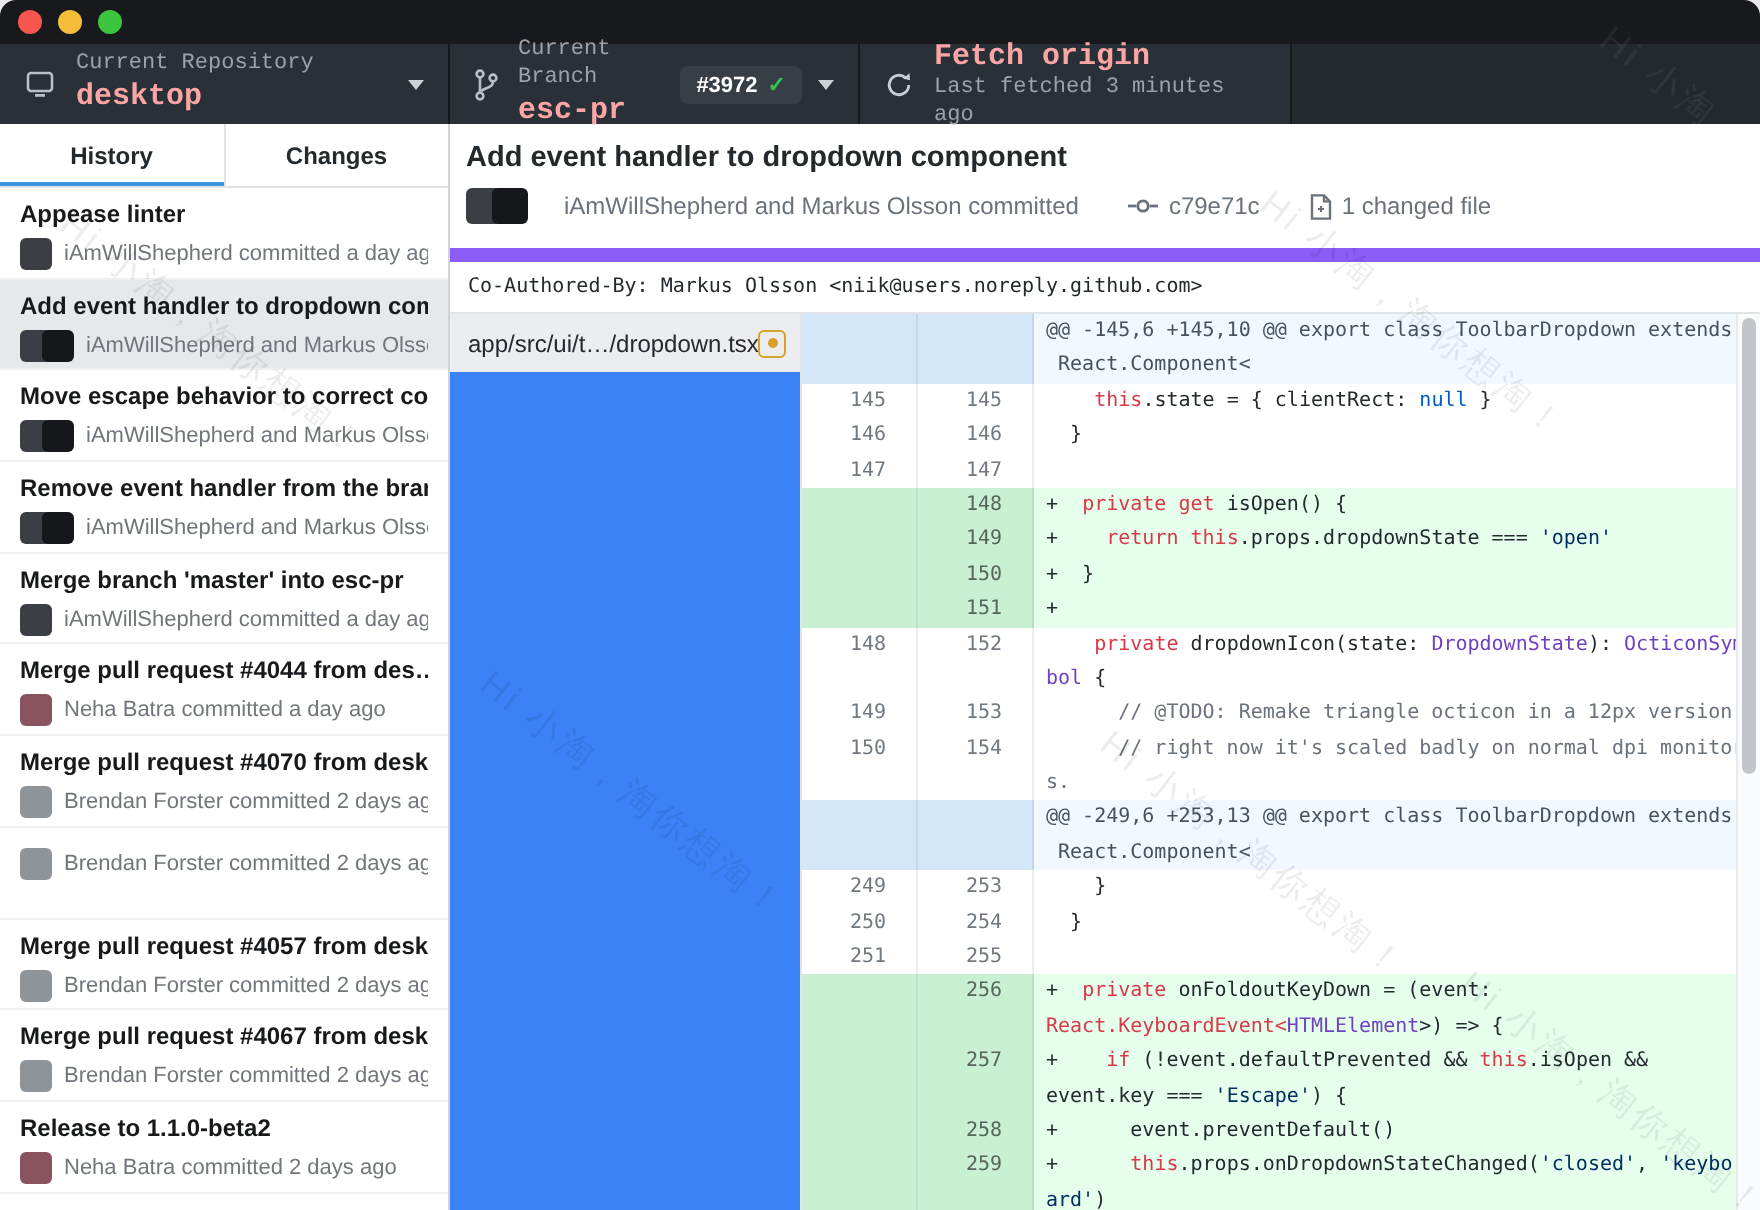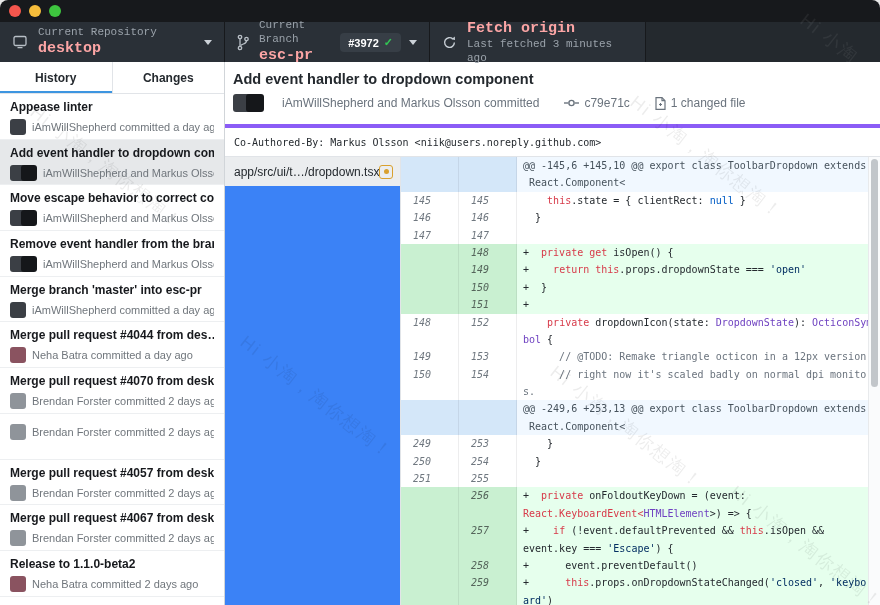--- a/index.html
+++ b/index.html
@@ -42,31 +42,31 @@
   
   .main{flex:1;display:flex;flex-direction:column;overflow:hidden;}
   .commit-header{height:62px;flex:none;box-sizing:border-box;padding:9px 12px 0 8px;}
   .commit-title{font-size:14.5px;font-weight:700;color:#24292e;}
   .commit-meta{margin-top:7px;display:flex;align-items:center;font-size:12px;color:#6a737d;gap:11px;}
   .commit-meta .avatars{margin-right:7px;}
   .commit-meta .avatar{width:18px;height:18px;}
   .meta-group{display:flex;align-items:center;gap:5px;margin-left:14px;}
   .commit-desc{height:33px;flex:none;box-sizing:border-box;display:flex;align-items:center;padding-left:9px;
                font-family:"DejaVu Sans Mono",monospace;font-size:10px;color:#24292e;
-               border-top:4px solid #8b5cf6;border-bottom:1px solid #e1e4e8;white-space:pre;}
+               border-top:7px solid #8b5cf6;border-bottom:1px solid #e1e4e8;white-space:pre;}
   .content-split{flex:1;display:flex;overflow:hidden;}
   .file-list{width:176px;flex:none;border-right:1px solid #e1e4e8;box-sizing:border-box;background:#3b82f6;}
   .file-row{height:29px;display:flex;align-items:center;box-sizing:border-box;padding:0 7px 0 9px;background:#ebedef;font-size:12px;color:#24292e;cursor:pointer;}
   .file-name{flex:1;white-space:nowrap;overflow:hidden;}
   .file-status-icon{width:12px;height:12px;flex:none;border:1px solid var(--modified-yellow);border-radius:3px;position:relative;}
   .file-status-icon::after{content:"";position:absolute;left:50%;top:50%;width:5px;height:5px;margin:-2.5px 0 0 -2.5px;border-radius:50%;background:var(--modified-yellow);}
   
   .diff{flex:1;position:relative;overflow:hidden;font-family:"DejaVu Sans Mono",monospace;font-size:10px;}
   .drow{display:flex;height:17.4px;overflow:hidden;}
-  .gut{width:58px;flex:none;box-sizing:border-box;text-align:right;padding-right:27px;line-height:17.4px;color:#707880;border-right:1px solid rgba(27,31,35,0.08);font-style:italic;}
+  .gut{width:58px;flex:none;box-sizing:border-box;text-align:right;padding-right:15px;line-height:17.4px;color:#707880;border-right:1px solid rgba(27,31,35,0.08);}
   .code{flex:1;line-height:17.4px;padding-left:6px;white-space:pre;overflow:hidden;color:var(--code-plain);}
   .drow.ctx .gut{background:#fff;}
   .drow.ctx .code{background:#fff;}
   .drow.add .gut{background:var(--added-gutter-bg);color:#55655b;}
   .drow.add .code{background:var(--added-line-bg);}
   .drow.hunk .gut{background:var(--hunk-gutter-bg);}
   .drow.hunk .code{background:var(--hunk-line-bg);color:var(--hunk-text);}
   .sg-k{color:var(--keyword);} .sg-e{color:var(--entity);} .sg-s{color:var(--string);}
   .sg-c{color:var(--constant);} .sg-m{color:var(--comment);} .sg-p{color:var(--code-plain);} .sg-h{color:var(--hunk-text);}
   .scroll-track{position:absolute;top:0;right:0;bottom:0;width:11px;background:#fafbfc;border-left:1px solid #e8eaec;}

